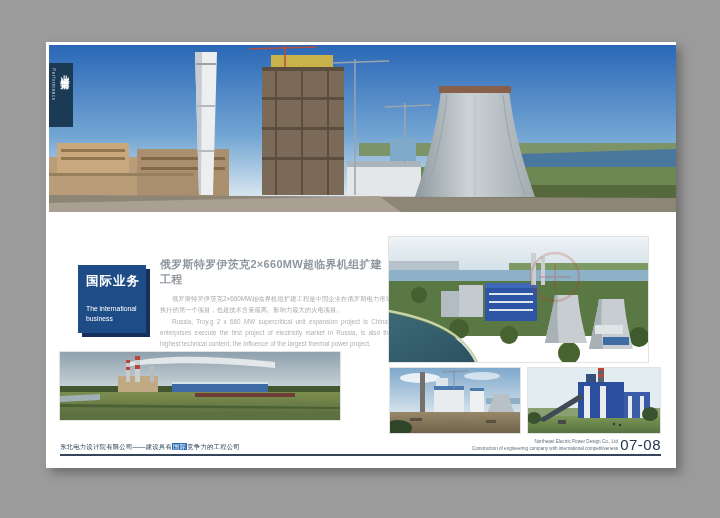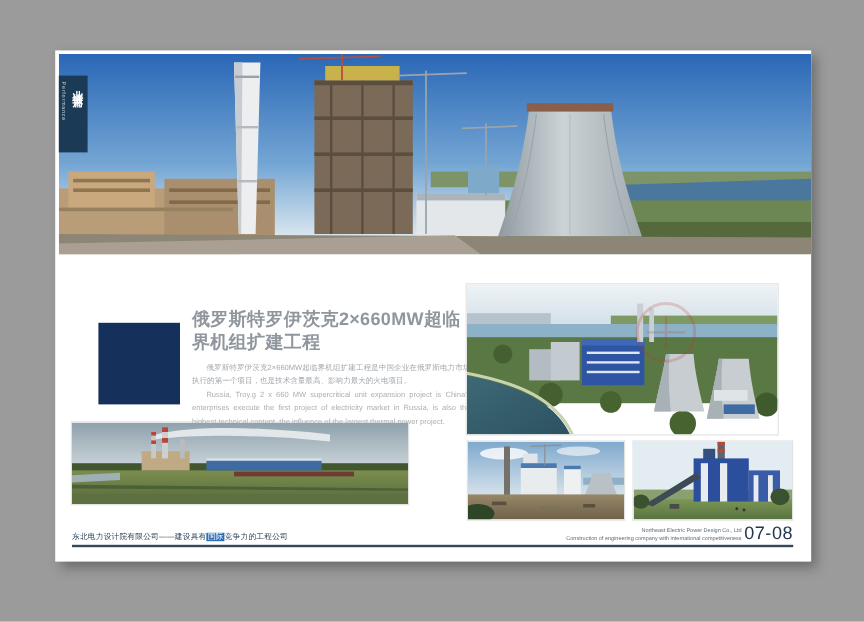--- a/index.html
+++ b/index.html
@@ -35,21 +35,21 @@
   .box-shadow{left:36px;top:227px;width:68px;height:68px;background:#16305c}
   .box{
     left:32px;top:223px;width:68px;height:68px;background:#1e4c87;
     color:#fff;box-sizing:border-box;padding:8px 6px 7px 8px;
   }
   .box-cn{font-size:12.5px;font-weight:bold;letter-spacing:1px;white-space:nowrap}
   .box-en{position:absolute;left:8px;bottom:9px;font-size:6.8px;line-height:1.45;width:52px}
 
   
   .article{left:114px;top:215px;width:232px}
-  .article h3{margin:0 0 6px 0;font-size:15px;font-weight:bold;color:#8f969d;letter-spacing:.3px}
+  .article h3{margin:0 0 6px 0;font-size:11px;font-weight:bold;color:#8f969d;letter-spacing:.3px}
   .article p{margin:0;font-size:6.3px;line-height:1.75;color:#a4a9ae;text-indent:12px;text-align:justify}
   .article p.en{color:#abb0b5;margin-top:1px}
 
   
   .photo.render{left:343px;top:195px;width:259px;height:125px}
   .photo.bl{left:14px;top:310px;width:280px;height:68px}
   .photo.bra{left:344px;top:326px;width:130px;height:65px}
   .photo.brb{left:482px;top:326px;width:132px;height:65px}
 
   
@@ -133,20 +133,24 @@
       <path d="M0,158 330,151 352,167 0,167 Z" fill="#a9a093"></path>
     </svg>
   </div>
 
   <div class="abs tab">
     <span class="tab-en">Performance</span>
     <span class="tab-cn">业绩篇</span>
   </div>
 
   <div class="abs box-shadow"></div>
+  <div class="abs box">
+    <div class="box-cn">国际业务</div>
+    <div class="box-en">The international business</div>
+  </div>
 
   <div class="abs article">
     <h3>俄罗斯特罗伊茨克2×660MW超临界机组扩建工程</h3>
     <p class="cn">俄罗斯特罗伊茨克2×660MW超临界机组扩建工程是中国企业在俄罗斯电力市场执行的第一个项目，也是技术含量最高、影响力最大的火电项目。</p>
     <p class="en">Russia, Troy.g 2 x 660 MW supercritical unit expansion project is China's enterprises execute the first project of electricity market in Russia, is also the highest technical content, the influence of the largest thermal power project.</p>
   </div>
 
   <div class="photo render">
     <svg class="ph" viewBox="0 0 259 125" preserveAspectRatio="none">
       <defs>

